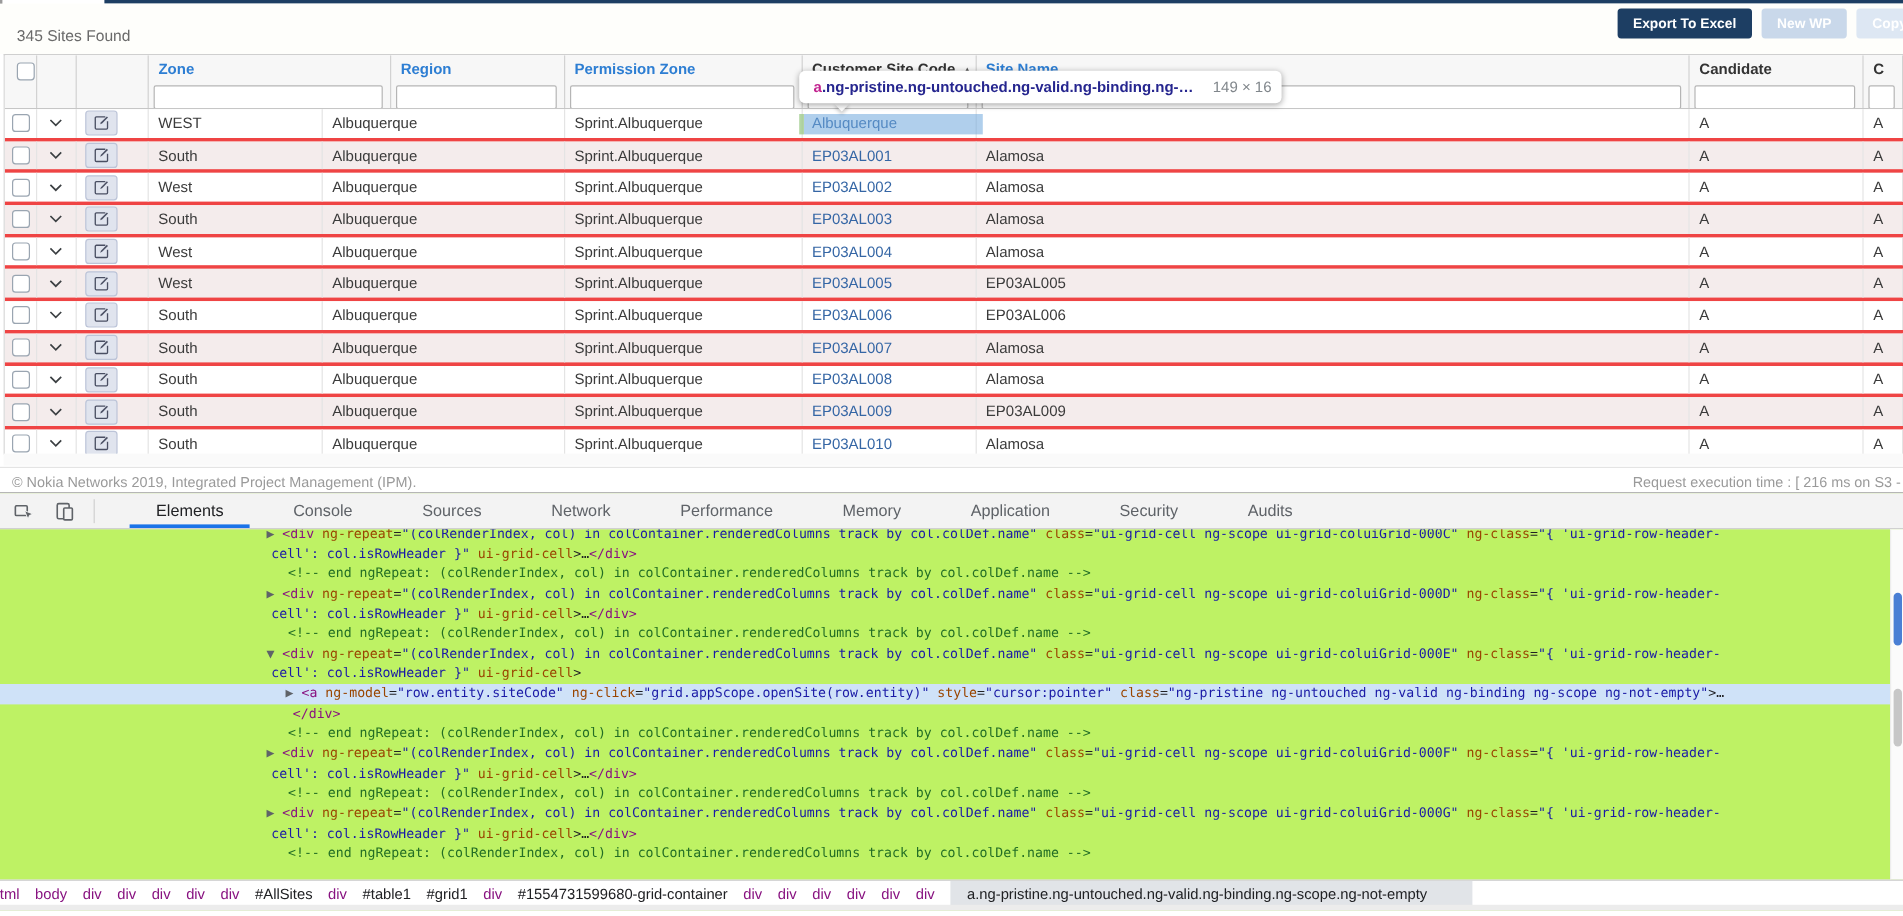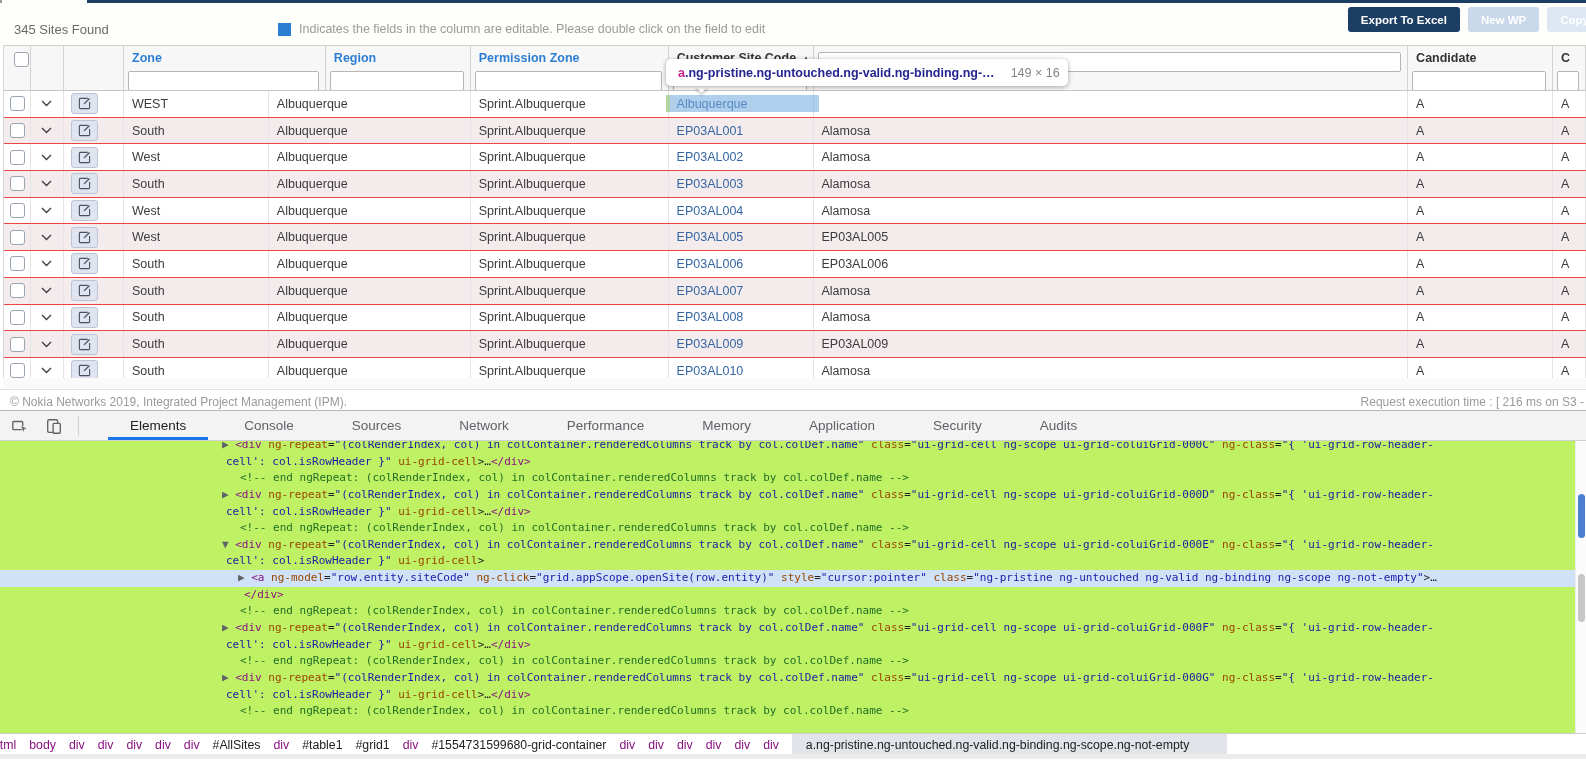--- a/index.html
+++ b/index.html
@@ -24,21 +24,21 @@
   
   .grid{position:absolute;top:45px;left:3px;right:0;height:333px;overflow:hidden;
         border-top:1px solid #cfcfcf;border-left:1px solid #d7d7d7;background:#fff}
   .ghead{height:44px;background:#f7f7f7;border-bottom:1px solid #c6c6c6;display:flex}
   .hc{border-right:1px solid #d2d2d2;box-sizing:border-box;padding-top:3px;overflow:hidden}
   .hlbl{font-size:12.5px;font-weight:bold;padding:2px 8px;height:15px;white-space:nowrap}
   .hlbl.ed{color:#2d7ed3}.hlbl.ned{color:#333}
   .sort{font-size:8px;color:#555;margin-left:6px;vertical-align:1px}
   .flt{display:block;margin:3px 4px 0 4px;height:20px;border:1px solid #b5b5b5;border-radius:2px;
        width:calc(100% - 10px);box-sizing:border-box;background:#fff}
-  .gbody .grow{display:flex;height:26.7px;align-items:flex-start;border-bottom:1px solid #ef4444;
+  .gbody .grow{display:flex;height:26.7px;align-items:flex-start;border-bottom:3px solid #ef4444;
        box-sizing:border-box;background:#fff}
   .grow.alt{background:#f4ecec}
   .bc{height:100%;display:flex;align-items:center;padding-left:8px;font-size:12.5px;color:#3b3b3b;
       white-space:nowrap;overflow:hidden;box-sizing:border-box;border-right:1px solid #e4e4e4}
   .w-cb{width:27px;padding-left:6px}.w-ch{width:33px;padding-left:10px}.w-ed{width:60px;padding-left:7px}
   .w0{width:145px}.w1{width:202px}.w2{width:198px}.w3{width:145px}.w4{width:595px}.w5{width:145px}
   .w6{flex:1 0 33px}
   .hc.w-cb{padding-top:6px}
   .cb{width:13px;height:13px;border:1.5px solid #9aa5b1;border-radius:3px;background:#fff;display:inline-block}
   .chev{display:inline-flex}
@@ -94,24 +94,20 @@
   .dtbottom{position:absolute;left:0;right:0;bottom:0;height:5px;background:#ececec}
 </style>
 </head>
 <body>
 
 <div class="edge-tick"></div>
 <div class="topline"></div>
 
 <div class="app-toolbar">
   <div class="sites-found">345 Sites Found</div>
-  <div class="legend">
-    <span class="legend-sq"></span>
-    <span class="legend-txt">Indicates the fields in the column are editable. Please double click on the field to edit</span>
-  </div>
   <div class="btns">
     <button class="btn primary">Export To Excel</button>
     <button class="btn dis1">New WP</button>
     <button class="btn dis2">Copy</button>
   </div>
 </div>
 
 <div class="grid">
   <div class="ghead">
     <div class="hc w-cb">
@@ -130,20 +126,21 @@
         </div>
         <div class="hc w2">
           <div class="hlbl ed">Permission Zone</div>
           <input class="flt" style="">
         </div>
         <div class="hc w3">
           <div class="hlbl ned">Customer Site Code<span class="sort">▲</span></div>
           <input class="flt" style="">
         </div>
         <div class="hc w4">
+          <div class="hlbl ed">Site Name</div>
           <input class="flt" style="">
         </div>
         <div class="hc w5">
           <div class="hlbl ned">Candidate</div>
           <input class="flt" style="">
         </div>
         <div class="hc w6">
           <div class="hlbl ned">C</div>
           <input class="flt" style="">
         </div>

